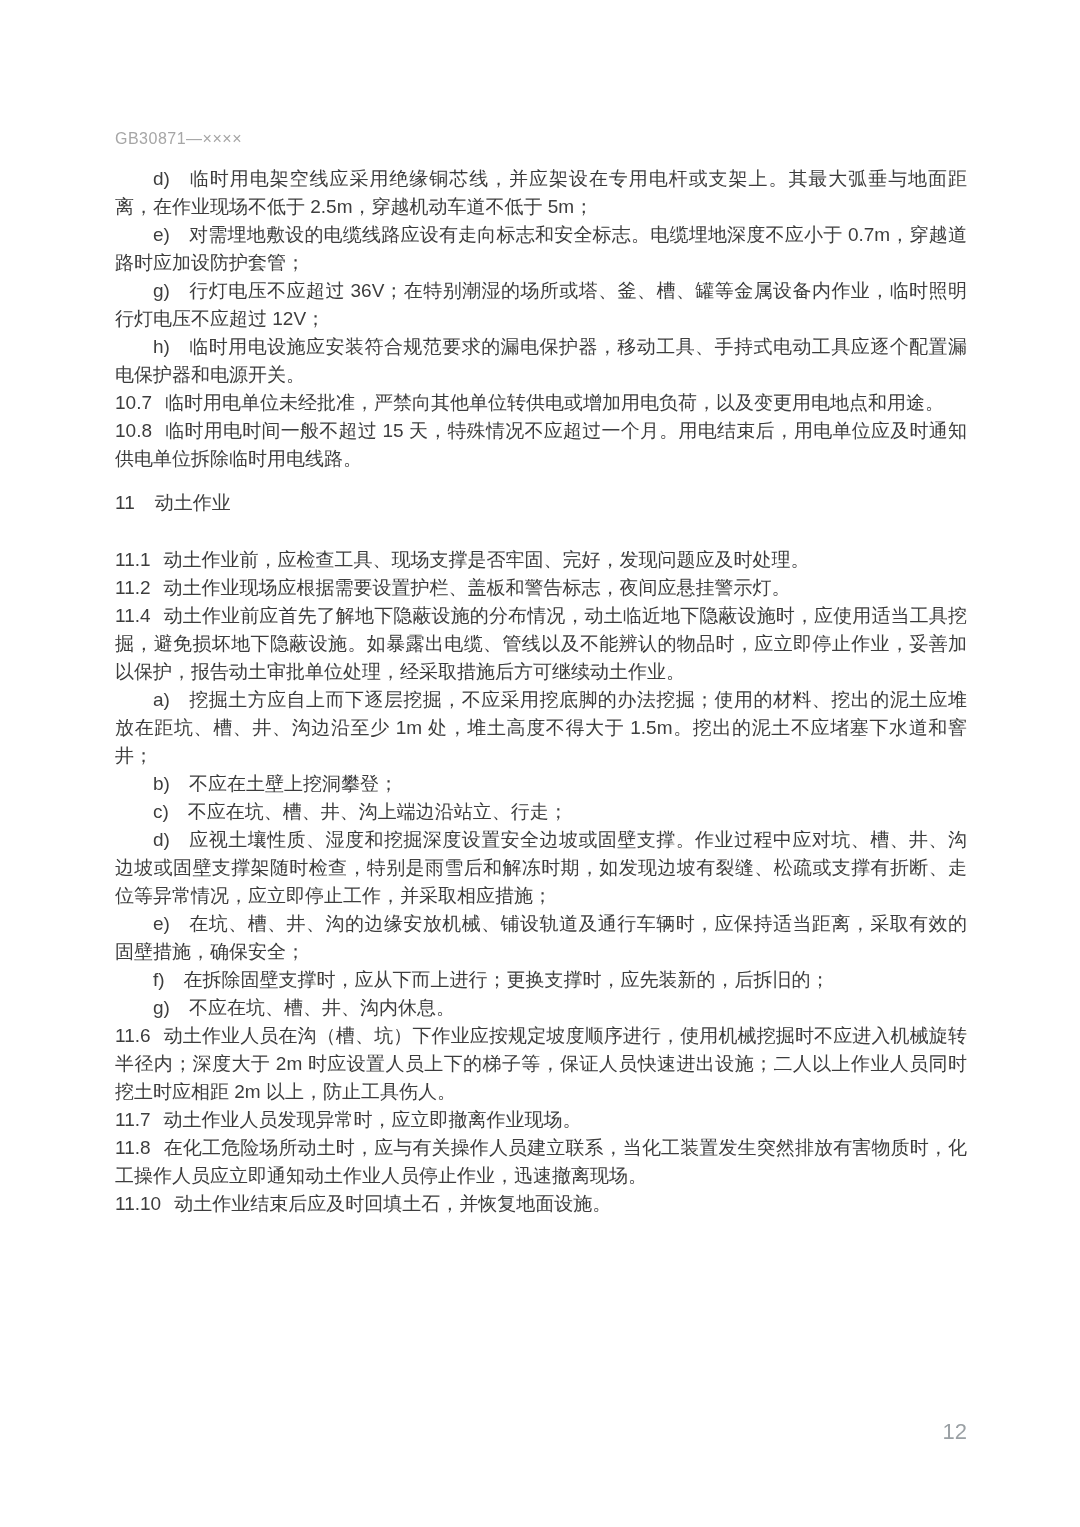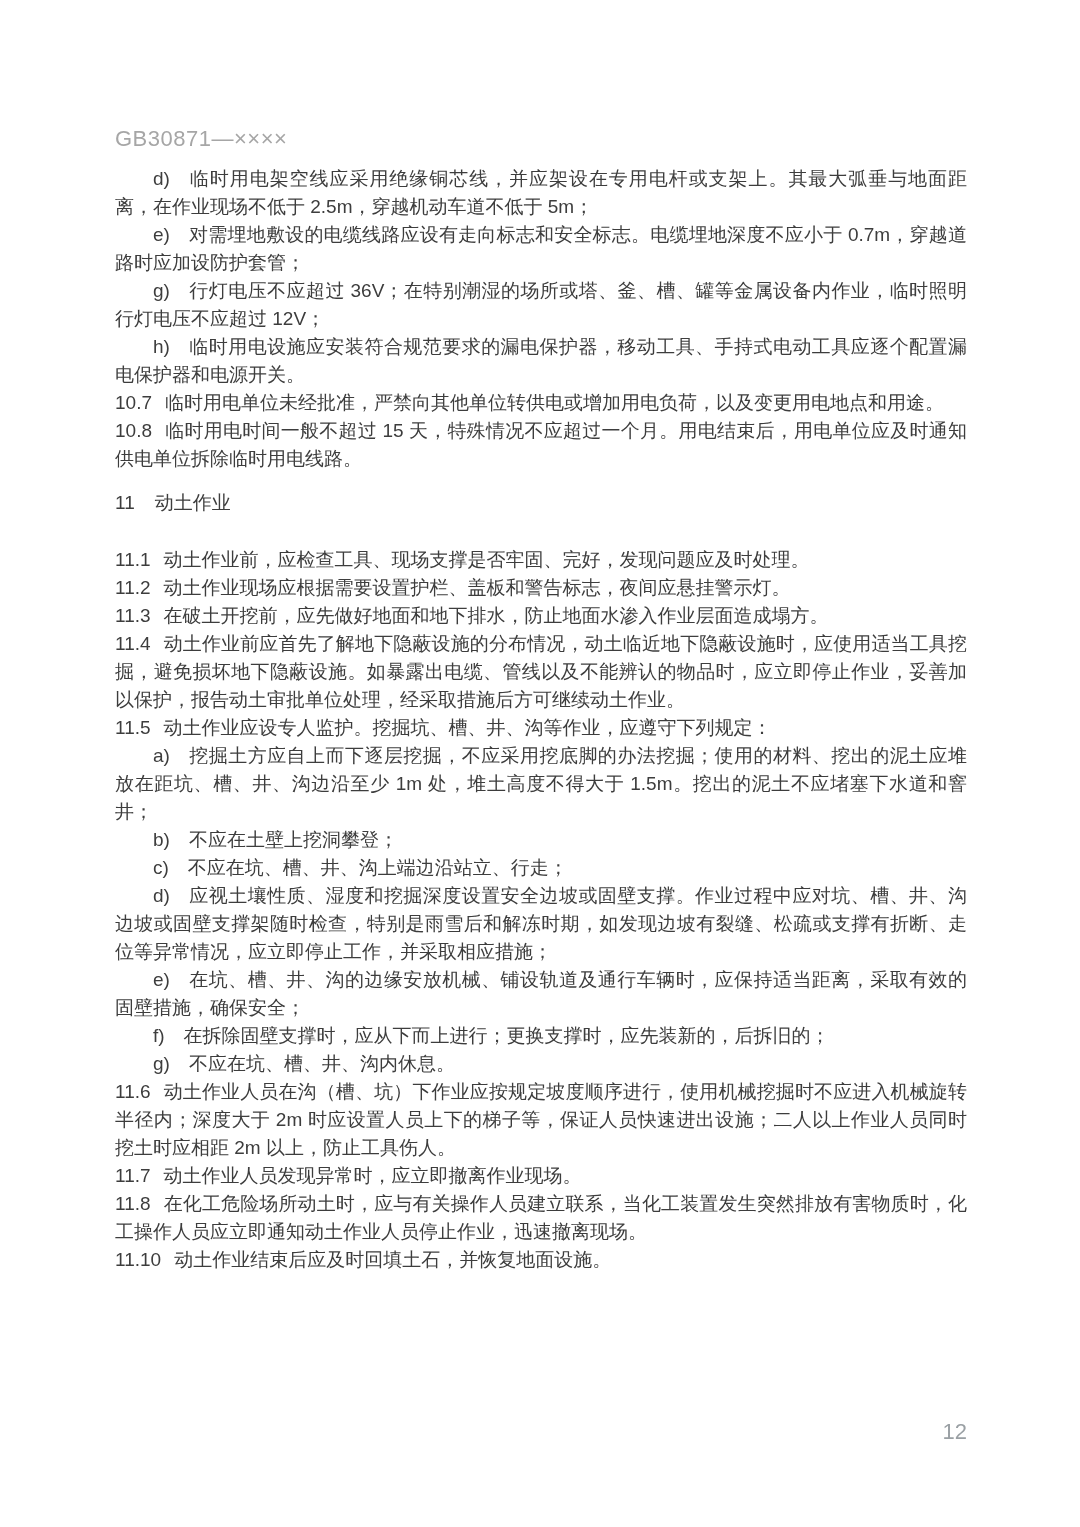--- a/index.html
+++ b/index.html
@@ -13,21 +13,21 @@
     height: 1527px;
     margin: 0 auto;
     background: #ffffff;
     box-sizing: border-box;
     padding: 128px 113px 0 115px;
     font-family: "Liberation Sans", "DejaVu Sans", sans-serif;
     color: #3d3d3d;
     overflow: hidden;
   }
   .doc-header {
-    font-size: 22px;
+    font-size: 16px;
     line-height: 21px;
     color: #a6a6a6;
     letter-spacing: 0.5px;
     margin-bottom: 16px;
   }
   .doc-body {
     font-size: 19px;
     line-height: 28px;
     text-align: justify;
   }
@@ -65,23 +65,21 @@
   <div class="doc-body" id="doc-body">
       <p class="para lettered"><span class="plabel">d)</span><span class="ptext">临时用电架空线应采用绝缘铜芯线，并应架设在专用电杆或支架上。其最大弧垂与地面距离，在作业现场不低于 2.5m，穿越机动车道不低于 5m；</span></p>
       <p class="para lettered"><span class="plabel">e)</span><span class="ptext">对需埋地敷设的电缆线路应设有走向标志和安全标志。电缆埋地深度不应小于 0.7m，穿越道路时应加设防护套管；</span></p>
       <p class="para lettered"><span class="plabel">g)</span><span class="ptext">行灯电压不应超过 36V；在特别潮湿的场所或塔、釜、槽、罐等金属设备内作业，临时照明行灯电压不应超过 12V；</span></p>
       <p class="para lettered"><span class="plabel">h)</span><span class="ptext">临时用电设施应安装符合规范要求的漏电保护器，移动工具、手持式电动工具应逐个配置漏电保护器和电源开关。</span></p>
       <p class="para numbered"><span class="plabel">10.7</span><span class="ptext">临时用电单位未经批准，严禁向其他单位转供电或增加用电负荷，以及变更用电地点和用途。</span></p>
       <p class="para numbered"><span class="plabel">10.8</span><span class="ptext">临时用电时间一般不超过 15 天，特殊情况不应超过一个月。用电结束后，用电单位应及时通知供电单位拆除临时用电线路。</span></p>
       <p class="para heading"><span class="plabel">11</span><span class="ptext">动土作业</span></p>
       <p class="para numbered"><span class="plabel">11.1</span><span class="ptext">动土作业前，应检查工具、现场支撑是否牢固、完好，发现问题应及时处理。</span></p>
       <p class="para numbered"><span class="plabel">11.2</span><span class="ptext">动土作业现场应根据需要设置护栏、盖板和警告标志，夜间应悬挂警示灯。</span></p>
-      <p class="para numbered"><span class="plabel">11.3</span><span class="ptext">在破土开挖前，应先做好地面和地下排水，防止地面水渗入作业层面造成塌方。</span></p>
       <p class="para numbered"><span class="plabel">11.4</span><span class="ptext">动土作业前应首先了解地下隐蔽设施的分布情况，动土临近地下隐蔽设施时，应使用适当工具挖掘，避免损坏地下隐蔽设施。如暴露出电缆、管线以及不能辨认的物品时，应立即停止作业，妥善加以保护，报告动土审批单位处理，经采取措施后方可继续动土作业。</span></p>
-      <p class="para numbered"><span class="plabel">11.5</span><span class="ptext">动土作业应设专人监护。挖掘坑、槽、井、沟等作业，应遵守下列规定：</span></p>
       <p class="para lettered"><span class="plabel">a)</span><span class="ptext">挖掘土方应自上而下逐层挖掘，不应采用挖底脚的办法挖掘；使用的材料、挖出的泥土应堆放在距坑、槽、井、沟边沿至少 1m 处，堆土高度不得大于 1.5m。挖出的泥土不应堵塞下水道和窨井；</span></p>
       <p class="para lettered"><span class="plabel">b)</span><span class="ptext">不应在土壁上挖洞攀登；</span></p>
       <p class="para lettered"><span class="plabel">c)</span><span class="ptext">不应在坑、槽、井、沟上端边沿站立、行走；</span></p>
       <p class="para lettered"><span class="plabel">d)</span><span class="ptext">应视土壤性质、湿度和挖掘深度设置安全边坡或固壁支撑。作业过程中应对坑、槽、井、沟边坡或固壁支撑架随时检查，特别是雨雪后和解冻时期，如发现边坡有裂缝、松疏或支撑有折断、走位等异常情况，应立即停止工作，并采取相应措施；</span></p>
       <p class="para lettered"><span class="plabel">e)</span><span class="ptext">在坑、槽、井、沟的边缘安放机械、铺设轨道及通行车辆时，应保持适当距离，采取有效的固壁措施，确保安全；</span></p>
       <p class="para lettered"><span class="plabel">f)</span><span class="ptext">在拆除固壁支撑时，应从下而上进行；更换支撑时，应先装新的，后拆旧的；</span></p>
       <p class="para lettered"><span class="plabel">g)</span><span class="ptext">不应在坑、槽、井、沟内休息。</span></p>
       <p class="para numbered"><span class="plabel">11.6</span><span class="ptext">动土作业人员在沟（槽、坑）下作业应按规定坡度顺序进行，使用机械挖掘时不应进入机械旋转半径内；深度大于 2m 时应设置人员上下的梯子等，保证人员快速进出设施；二人以上作业人员同时挖土时应相距 2m 以上，防止工具伤人。</span></p>
       <p class="para numbered"><span class="plabel">11.7</span><span class="ptext">动土作业人员发现异常时，应立即撤离作业现场。</span></p>
       <p class="para numbered"><span class="plabel">11.8</span><span class="ptext">在化工危险场所动土时，应与有关操作人员建立联系，当化工装置发生突然排放有害物质时，化工操作人员应立即通知动土作业人员停止作业，迅速撤离现场。</span></p>

